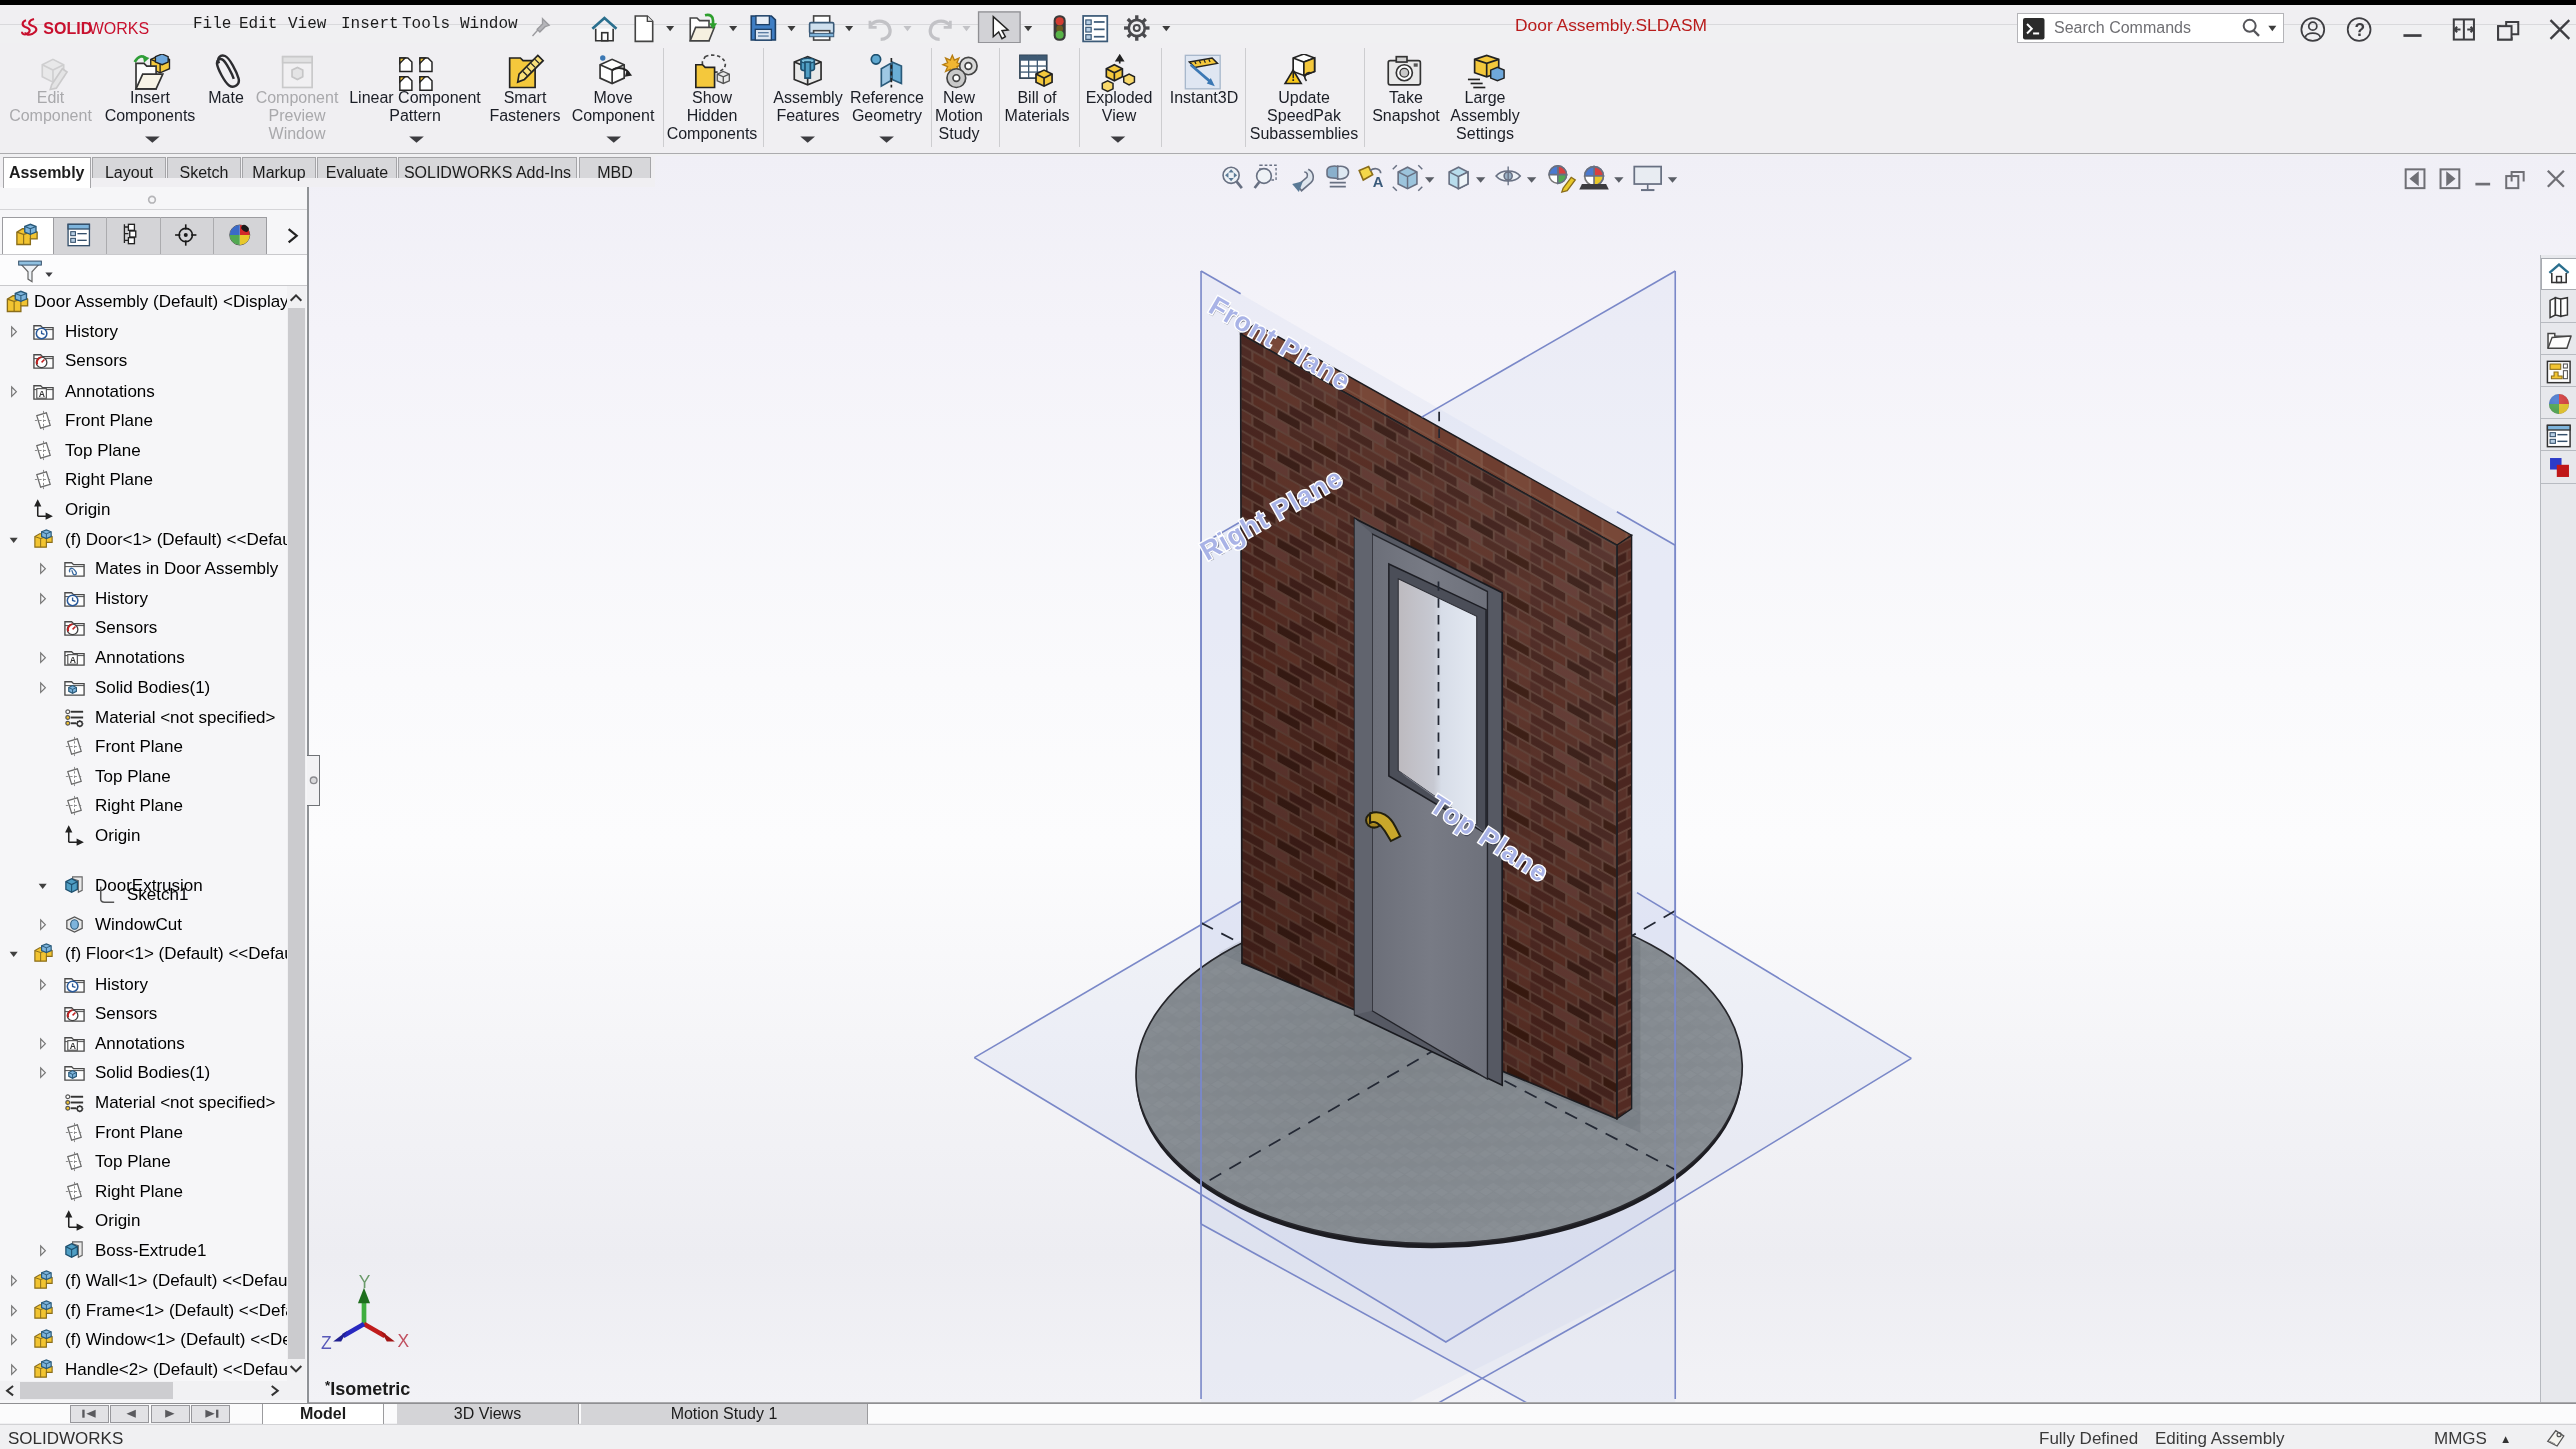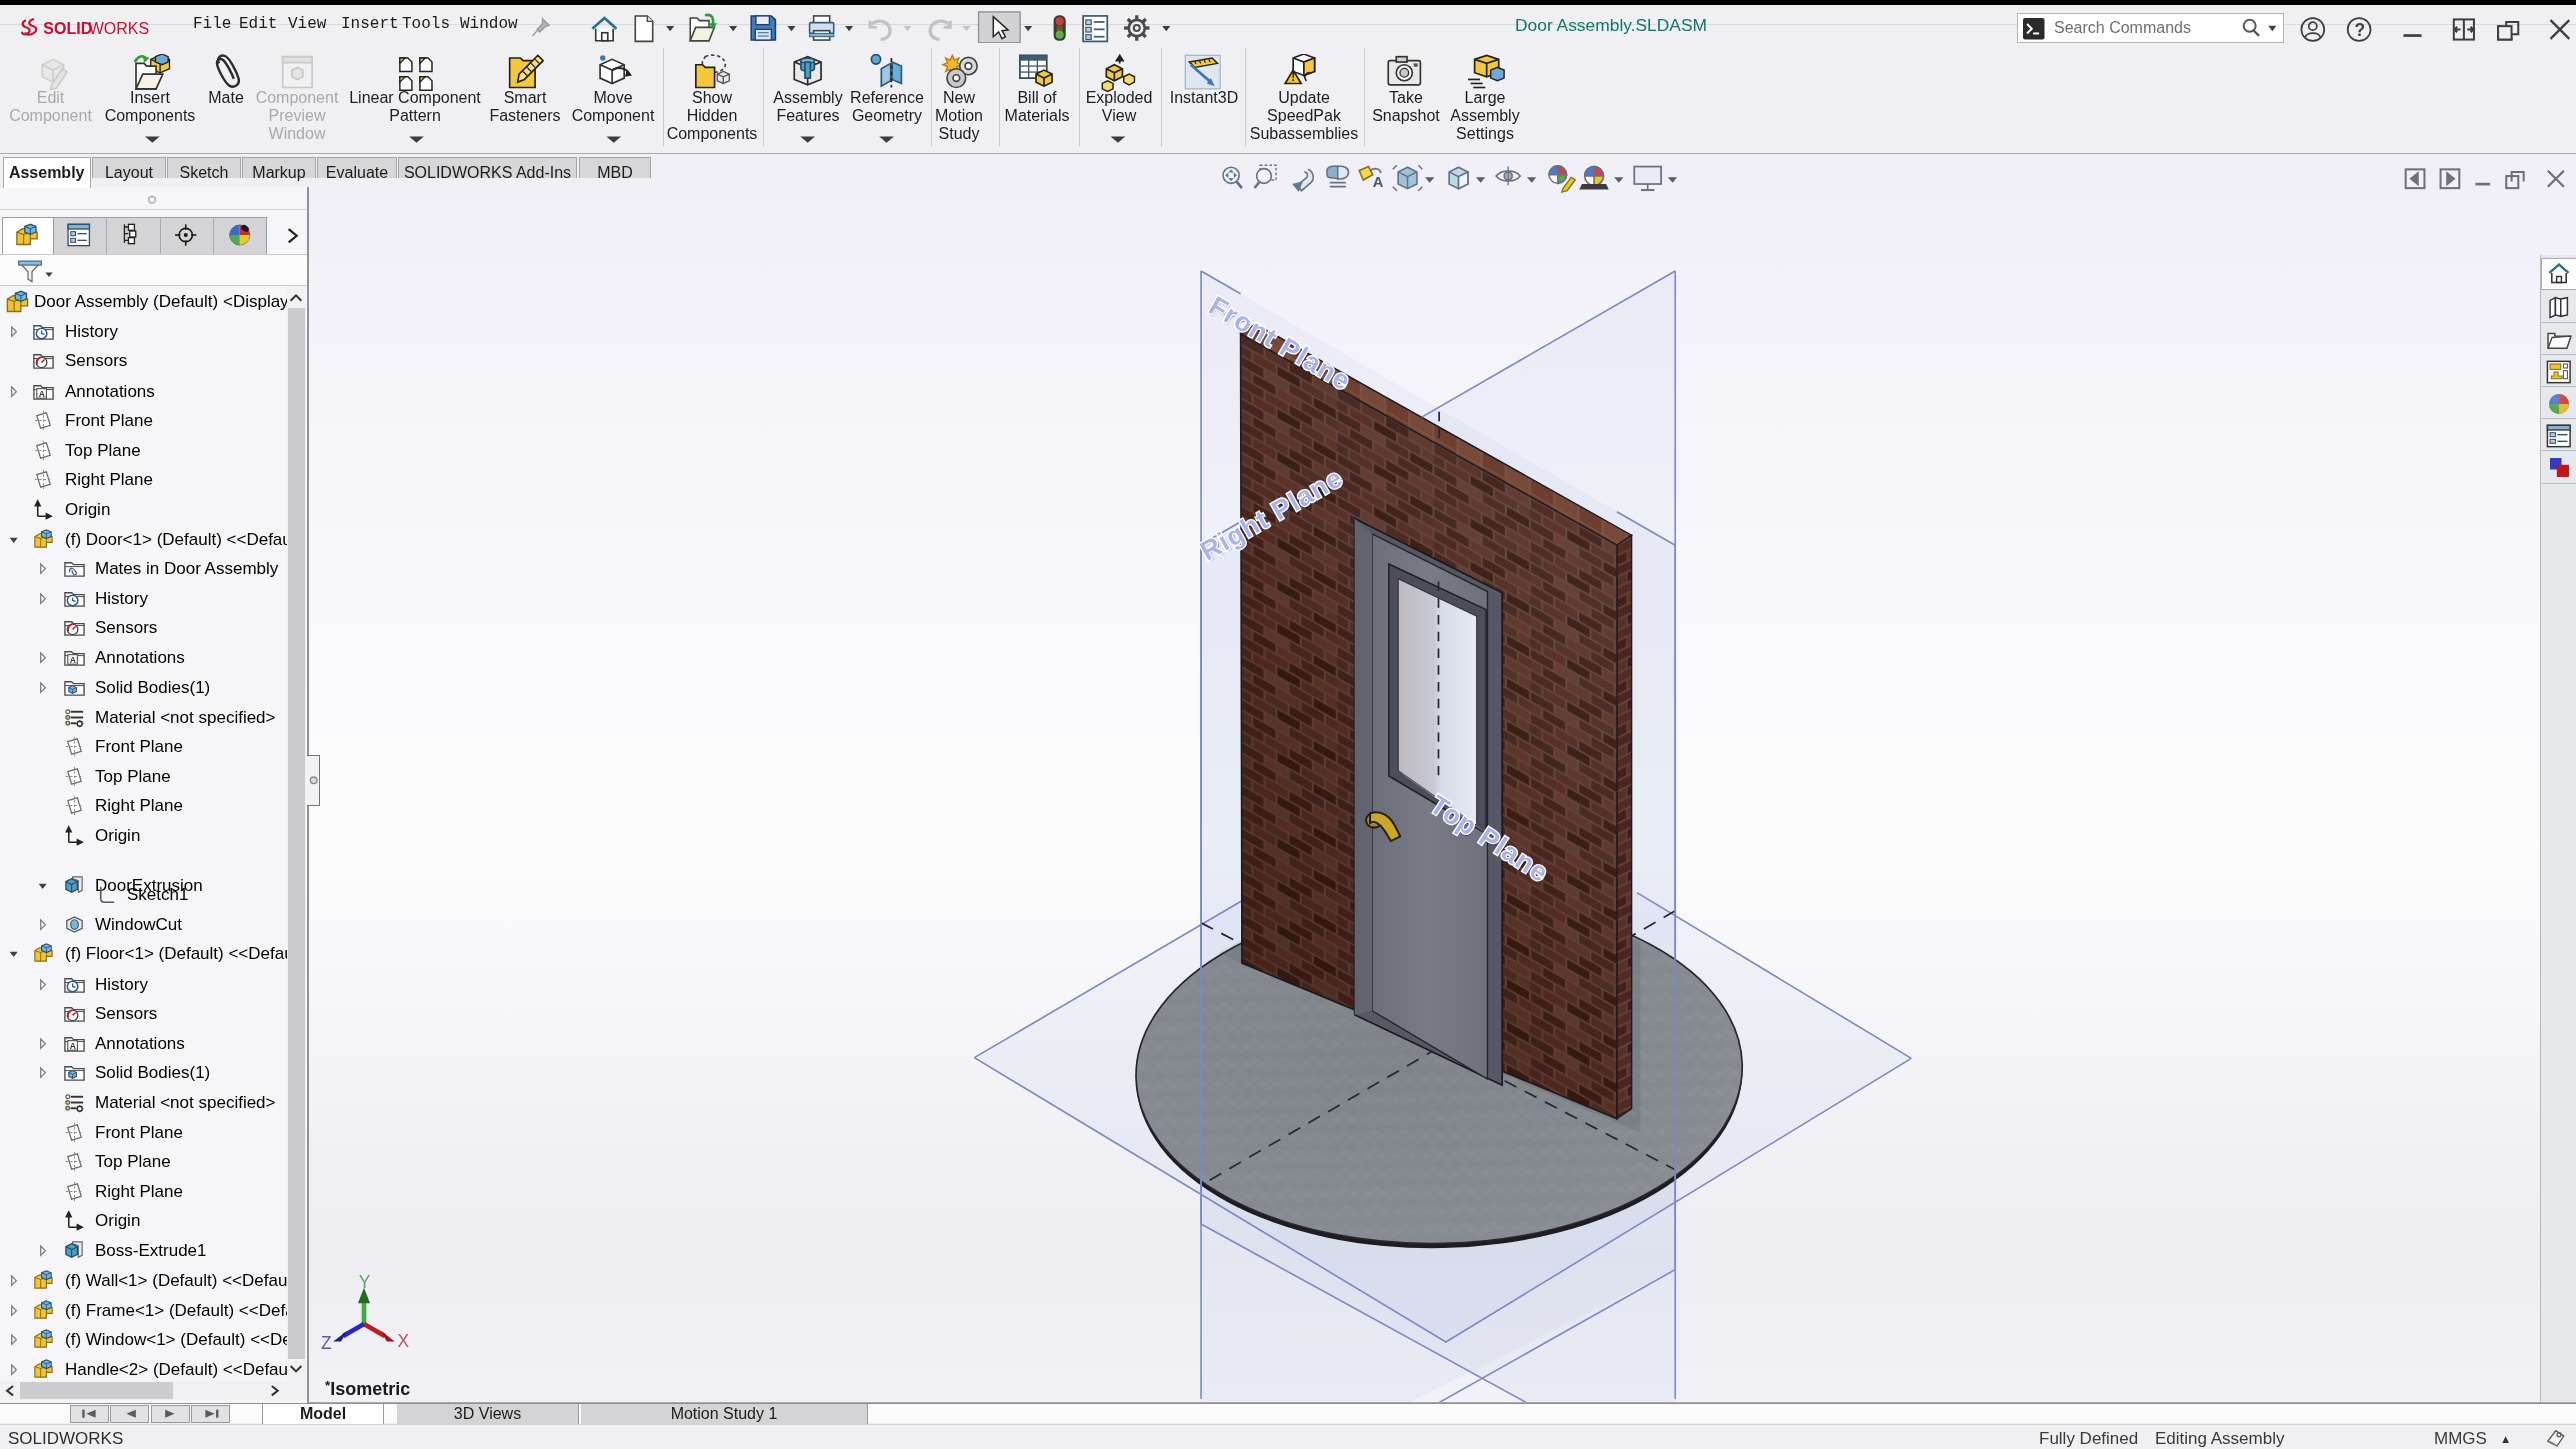--- a/index.html
+++ b/index.html
@@ -144,21 +144,21 @@
           <line x1="6.6" y1="7.6" x2="10.8" y2="11.8"></line>
             <line x1="29.2" y1="30.2" x2="33.4" y2="34.4"></line>
           <line x1="6.6" y1="34.4" x2="10.8" y2="30.2"></line>
             <line x1="29.2" y1="11.8" x2="33.4" y2="7.6"></line>
         </g>
       </g>
     </g>
     <path d="M858 22 l12 0 l-6 8 z" fill="#3c3c3c"></path>
   </svg>
 
-  <div class="abs" style="left:1515px;top:9.4px;font-size:17.4px;color:#0f766e;">Door Assembly.SLDASM</div>
+  <div class="abs" style="left:1515px;top:9.4px;font-size:17.4px;color:#b91c1c;">Door Assembly.SLDASM</div>
 
   <div class="abs" style="left:2017px;top:8px;width:267px;height:30px;background:#fff;border:1.3px solid #b4b4b8;"></div>
   <svg class="abs" style="left:2023px;top:12.7px;" width="21.5" height="21.5" viewBox="0 0 32 32">
     <rect x="0" y="0" width="32" height="32" rx="3" fill="#2b2b2b"></rect>
     <path d="M6 9 L13 16 L6 23" fill="none" stroke="#fff" stroke-width="3"></path>
     <line x1="15" y1="23" x2="24" y2="23" stroke="#fff" stroke-width="3"></line>
   </svg>
   <div class="abs" style="left:2054px;top:13.4px;font-size:16px;color:#6f6f73;">Search Commands</div>
   <svg class="abs" style="left:2239px;top:12px;" width="40" height="23" viewBox="0 0 60 34">
     <circle cx="16" cy="13" r="9" fill="none" stroke="#55555a" stroke-width="3"></circle>

